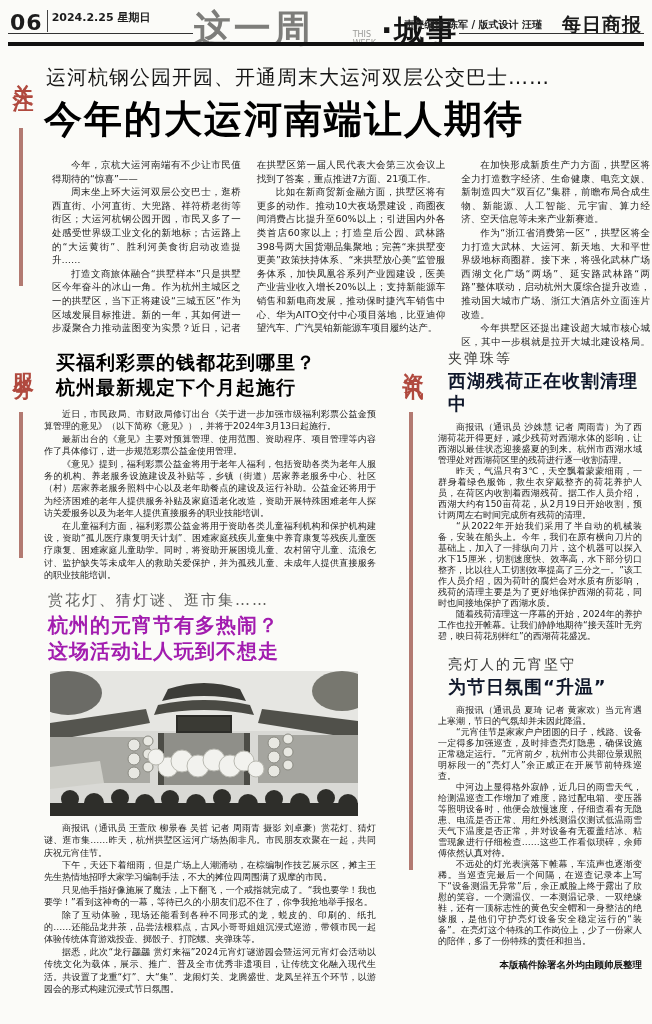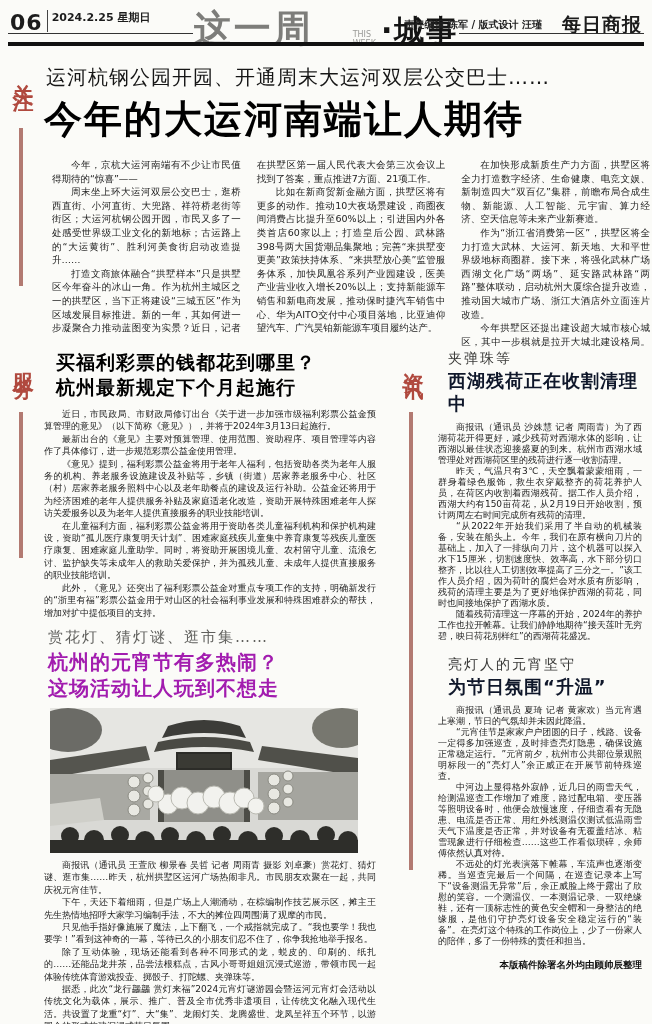--- a/index.html
+++ b/index.html
@@ -107,21 +107,20 @@
   <div class="svc">
     <div class="svc-title">
       <div>买福利彩票的钱都花到哪里？</div>
       <div>杭州最新规定下个月起施行</div>
     </div>
     <div class="svc-body">
         <p class="para">近日，市民政局、市财政局修订出台《关于进一步加强市级福利彩票公益金预算管理的意见》（以下简称《意见》），并将于2024年3月13日起施行。</p>
         <p class="para">最新出台的《意见》主要对预算管理、使用范围、资助程序、项目管理等内容作了具体修订，进一步规范彩票公益金使用管理。</p>
         <p class="para">《意见》提到，福利彩票公益金将用于老年人福利，包括资助各类为老年人服务的机构、养老服务设施建设及补贴等，乡镇（街道）居家养老服务中心、社区（村）居家养老服务照料中心以及老年助餐点的建设及运行补助。公益金还将用于为经济困难的老年人提供服务补贴及家庭适老化改造，资助开展特殊困难老年人探访关爱服务以及为老年人提供直接服务的职业技能培训。</p>
         <p class="para">在儿童福利方面，福利彩票公益金将用于资助各类儿童福利机构和保护机构建设，资助“孤儿医疗康复明天计划”、困难家庭残疾儿童集中养育康复等残疾儿童医疗康复、困难家庭儿童助学。同时，将资助开展困境儿童、农村留守儿童、流浪乞讨、监护缺失等未成年人的救助关爱保护，并为孤残儿童、未成年人提供直接服务的职业技能培训。</p>
-        <p class="para">此外，《意见》还突出了福利彩票公益金对重点专项工作的支持，明确新发行的“浙里有福”彩票公益金用于对山区的社会福利事业发展和特殊困难群众的帮扶，增加对扩中提低项目的支持。</p>
       </div>
 
     <div class="lantern">
       <div class="kicker-gray">赏花灯、猜灯谜、逛市集……</div>
       <div class="lantern-title">
         <div>杭州的元宵节有多热闹？</div>
         <div>这场活动让人玩到不想走</div>
       </div>
 
       <div class="photo-wrap">

